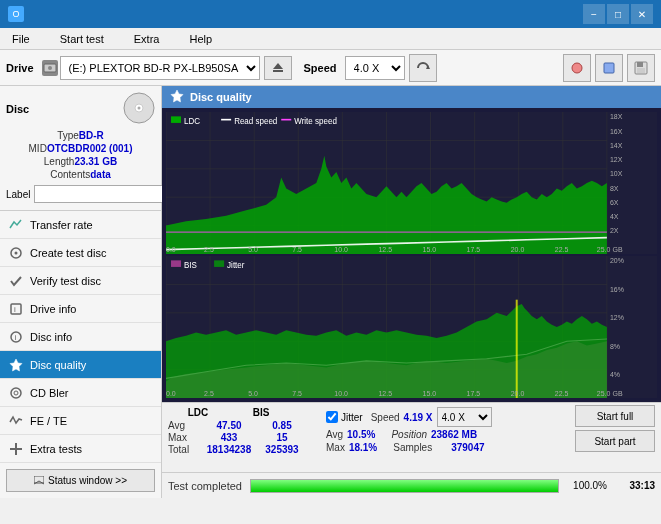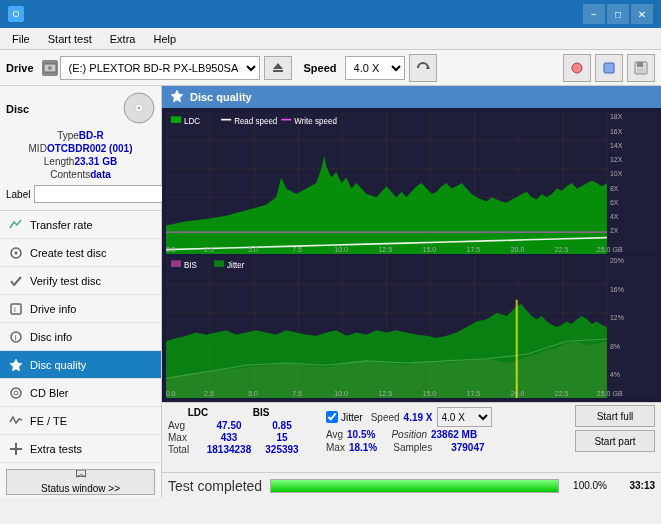--- a/index.html
+++ b/index.html
@@ -6,21 +6,21 @@
     body { font-family: 'Segoe UI', Tahoma, Arial, sans-serif; font-size: 11px; background: #f0f0f0; width: 661px; height: 524px; overflow: hidden; }
 
     
     .titlebar { background: #1a6fb5; color: white; height: 28px; display: flex; align-items: center; justify-content: space-between; padding: 0 8px; font-size: 12px; }
     .titlebar-left { display: flex; align-items: center; gap: 6px; }
     .titlebar-icon { width: 16px; height: 16px; background: #4af; border-radius: 2px; display: flex; align-items: center; justify-content: center; font-size: 9px; color: white; }
     .titlebar-controls { display: flex; gap: 2px; }
     .titlebar-btn { width: 22px; height: 20px; background: rgba(255,255,255,0.2); border: none; color: white; cursor: pointer; font-size: 10px; display: flex; align-items: center; justify-content: center; }
 
     
-    .menubar { background: #f0f0f0; height: 22px; display: flex; align-items: center; padding: 0 4px; border-bottom: 1px solid #ccc; gap: 2px; }
+    .menubar { background: #f0f0f0; height: 22px; display: flex; align-items: center; padding: 0 4px; border-bottom: 1px solid #ccc; gap: 14px; }
     .menubar-item { padding: 2px 8px; cursor: pointer; font-size: 11px; }
 
     
     .toolbar { background: #f5f5f5; height: 36px; display: flex; align-items: center; padding: 0 6px; border-bottom: 1px solid #ccc; gap: 4px; }
     .toolbar-label { font-size: 11px; font-weight: bold; margin-right: 4px; }
     .toolbar-drive-select { height: 24px; font-size: 11px; width: 200px; border: 1px solid #aaa; background: white; padding: 0 4px; }
     .toolbar-eject-btn { width: 28px; height: 24px; background: #e8e8e8; border: 1px solid #aaa; cursor: pointer; display: flex; align-items: center; justify-content: center; }
     .toolbar-speed-label { font-size: 11px; font-weight: bold; margin-left: 8px; margin-right: 4px; }
     .toolbar-speed-select { height: 24px; font-size: 11px; width: 60px; border: 1px solid #aaa; background: white; padding: 0 4px; }
     .toolbar-icon-btn { width: 28px; height: 28px; background: #e8e8e8; border: 1px solid #aaa; cursor: pointer; display: flex; align-items: center; justify-content: center; font-size: 14px; }
@@ -40,42 +40,42 @@
     .disc-label-row { display: flex; align-items: center; margin-top: 4px; }
     .disc-label-text { font-size: 10px; margin-right: 4px; }
     .disc-label-input { flex: 1; height: 18px; font-size: 10px; border: 1px solid #aaa; background: white; padding: 0 2px; }
     .disc-label-btn { width: 20px; height: 20px; background: #e8e8e8; border: 1px solid #aaa; cursor: pointer; display: flex; align-items: center; justify-content: center; margin-left: 2px; }
 
     .sidebar-nav { display: flex; flex-direction: column; }
     .sidebar-item { display: flex; align-items: center; height: 28px; padding: 0 8px; cursor: pointer; font-size: 11px; gap: 6px; border-bottom: 1px solid #e0e0e0; }
     .sidebar-item.active { background: #1a7fc1; color: white; }
     .sidebar-item-icon { width: 16px; height: 16px; display: flex; align-items: center; justify-content: center; flex-shrink: 0; }
 
-    .status-btn { margin: 6px; height: 26px; background: #e8e8e8; border: 1px solid #aaa; cursor: pointer; font-size: 10px; display: flex; align-items: center; justify-content: center; gap: 4px; flex-direction: column; }
+    .status-btn { margin: 6px; height: 26px; background: #e8e8e8; border: 1px solid #aaa; cursor: pointer; font-size: 10px; display: flex; align-items: center; justify-content: center; gap: 4px; }
 
     
     .content { flex: 1; display: flex; flex-direction: column; overflow: hidden; }
     .content-header { background: #4a86c8; color: white; height: 22px; display: flex; align-items: center; padding: 0 8px; gap: 6px; font-size: 11px; font-weight: bold; }
     .content-header-icon { font-size: 13px; }
 
     
     .charts-container { flex: 1; background: #1a1a3a; padding: 4px; display: flex; flex-direction: column; gap: 2px; overflow: hidden; position: relative; }
 
     
     .stats-bar { background: #f0f0f0; border-top: 1px solid #ccc; padding: 2px 6px; display: flex; gap: 16px; align-items: flex-start; }
     .action-btns { display: flex; flex-direction: column; gap: 3px; margin-left: 8px; }
     .action-btn { height: 22px; width: 80px; background: #e8e8e8; border: 1px solid #aaa; cursor: pointer; font-size: 10px; }
 
     
     .progressbar-container { background: #f0f0f0; height: 26px; display: flex; align-items: center; padding: 0 6px; gap: 8px; border-top: 1px solid #ccc; }
     .progress-track { flex: 1; height: 14px; background: #d0d0d0; border: 1px solid #aaa; overflow: hidden; }
     .progress-fill { height: 100%; background: linear-gradient(to bottom, #80ff80, #00cc00); }
     .progress-text { font-size: 10px; min-width: 40px; text-align: right; }
     .progress-time { font-size: 10px; min-width: 40px; text-align: right; font-weight: bold; }
-    .status-text { font-size: 14px; color: #333; }
+    .status-text { font-size: 11px; color: #333; }
 
     
     .chart-top { flex: 1; position: relative; background: #1e1e3a; }
     .chart-bottom { flex: 1; position: relative; background: #1e1e3a; }
     svg text { font-family: Arial, sans-serif; }
 
     
     .checkbox-label { display: flex; align-items: center; gap: 3px; font-size: 10px; cursor: pointer; }
     .checkbox-label input { width: 12px; height: 12px; }
   </style>

